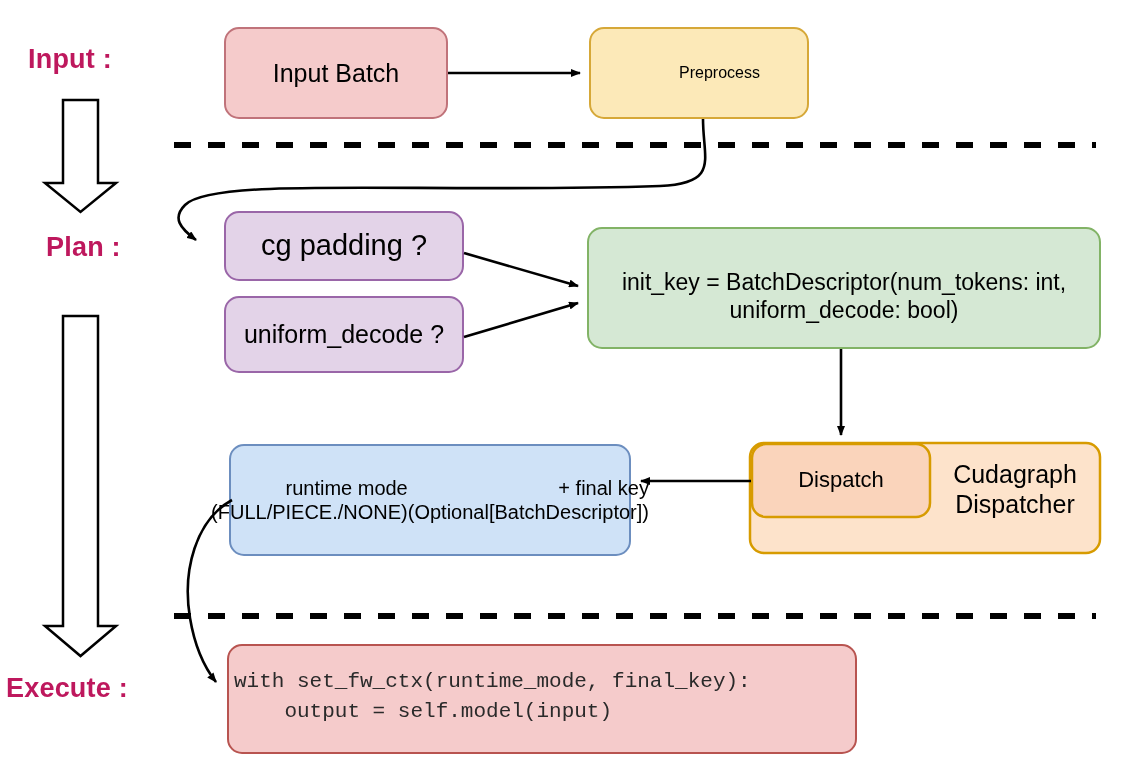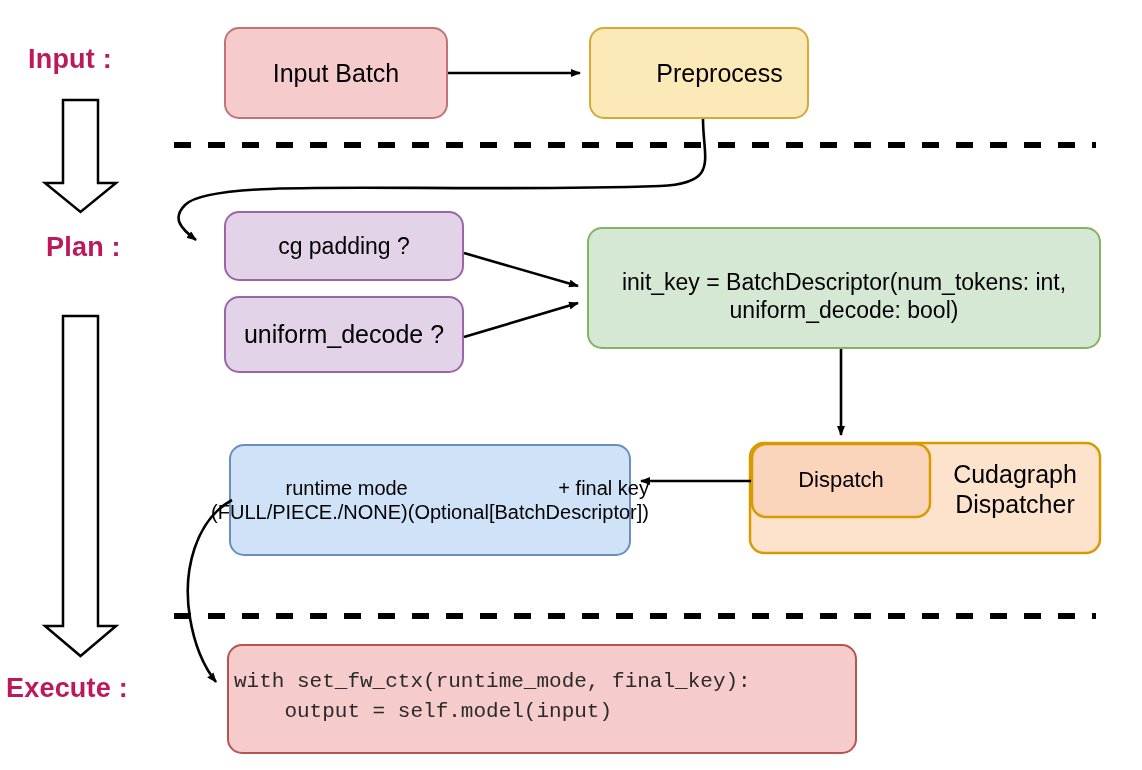--- a/index.html
+++ b/index.html
@@ -105,23 +105,23 @@
 
     <path d="M232,500 C 196,520 182,570 190,618 C 196,654 208,672 216,682" fill="none" stroke="#000000" stroke-width="2.6" marker-end="url(#arrowhead)"></path>
   </svg>
 
   <div class="stage-label" style="left:28px; top:44px;">Input :</div>
   <div class="stage-label" style="left:46px; top:232px;">Plan :</div>
   <div class="stage-label" style="left:6px; top:673px;text-align:center;">Execute :</div>
 
   <div class="node-text" style="left:225px; top:28px; width:222px; height:90px; font-size:25px;">Input Batch</div>
 
-  <div class="node-text" style="left:590px; top:28px; width:259px; height:90px; font-size:25px;">Preprocess</div>
+  <div class="node-text" style="left:590px; top:28px; width:259px; height:90px; font-size:16px;">Preprocess</div>
 
-  <div class="node-text" style="left:225px; top:212px; width:238px; height:68px; font-size:23px;border-radius:9px;">cg padding ?</div>
+  <div class="node-text" style="left:225px; top:212px; width:238px; height:68px; font-size:29px;border-radius:9px;">cg padding ?</div>
 
   <div class="node-text" style="left:225px; top:297px; width:238px; height:75px; font-size:25px;">uniform_decode ?</div>
 
   <div class="node-text" style="left:588px; top:228px; width:512px; height:136px; flex-direction:column; font-size:23px;">
     <span>init_key = BatchDescriptor(num_tokens: int,</span>
     <span>uniform_decode: bool)</span>
   </div>
 
   <div class="node-text" style="left:930px; top:443px; width:170px; height:92px; flex-direction:column; font-size:25px;">
     <span>Cudagraph</span>

